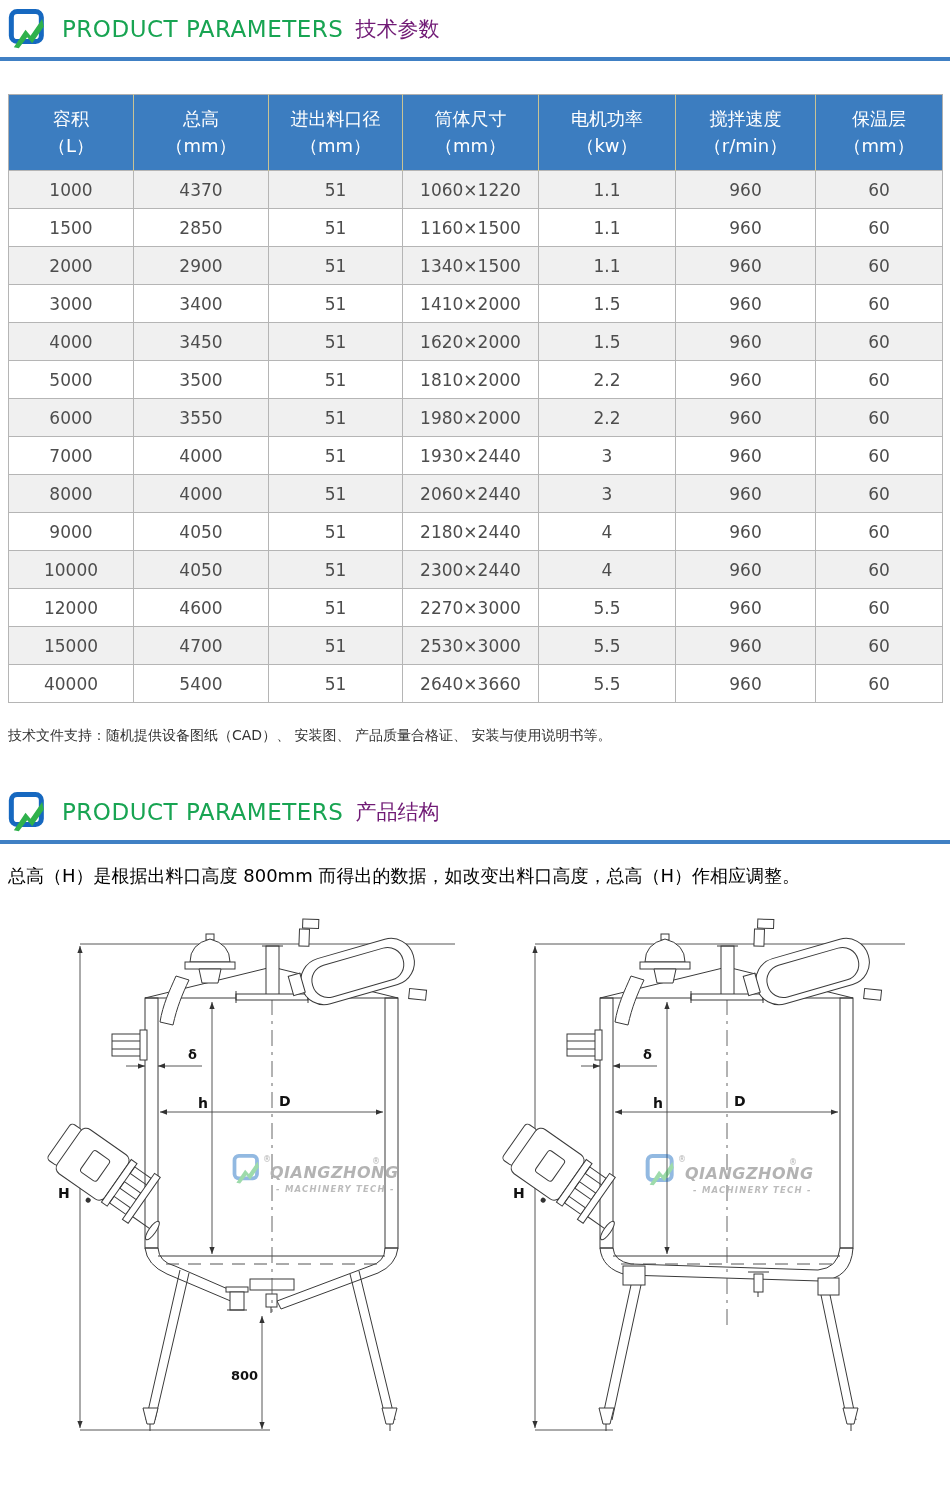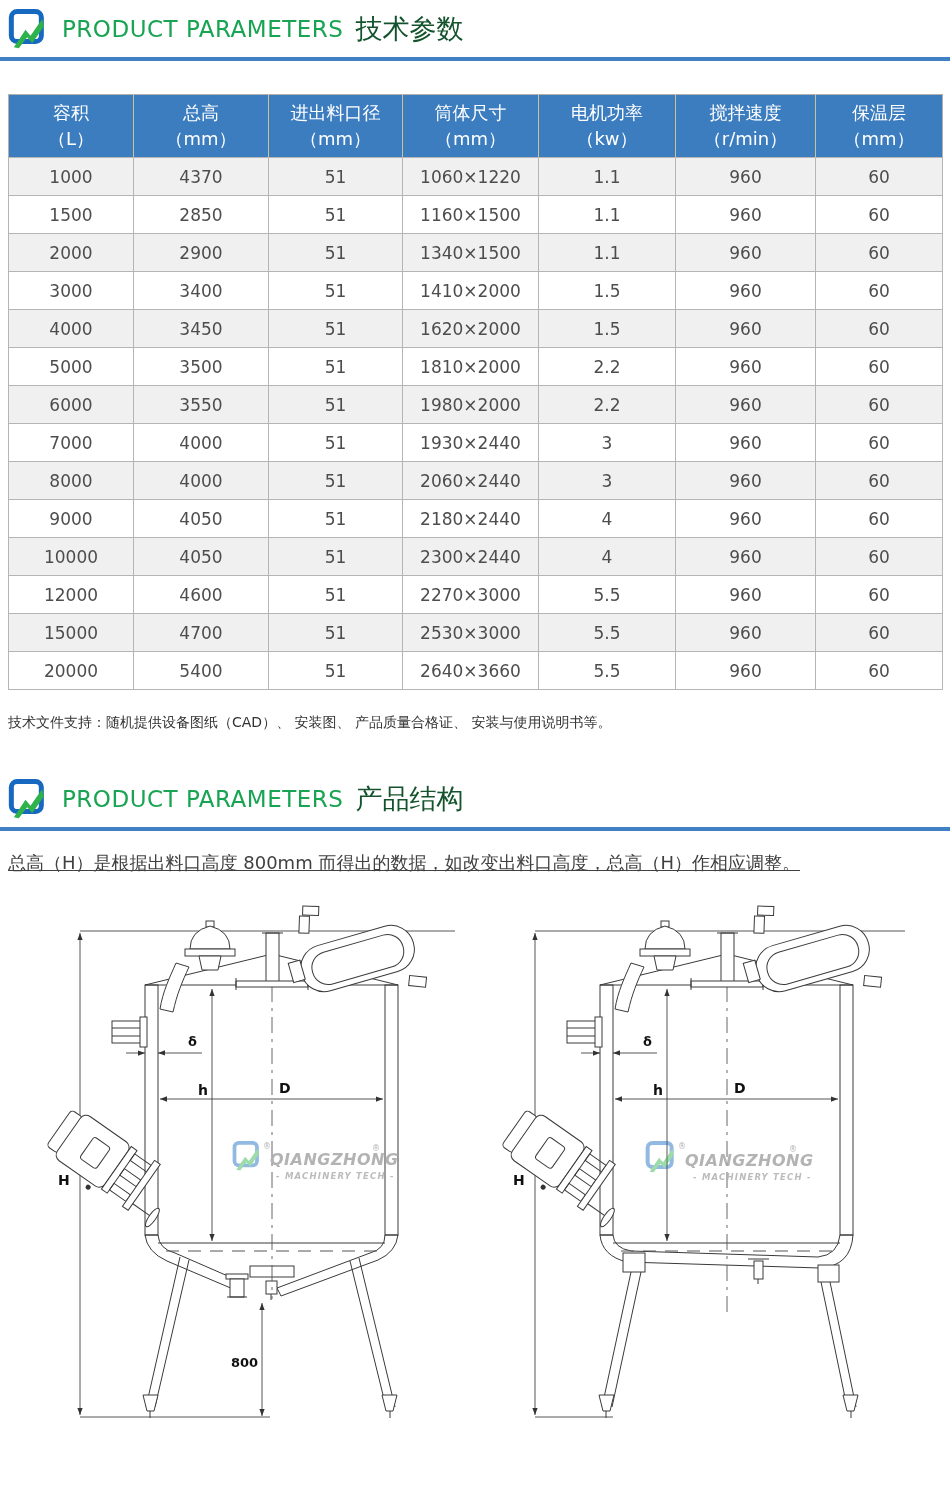--- a/index.html
+++ b/index.html
@@ -13,39 +13,39 @@
   *{box-sizing:border-box;}
   html,body{margin:0;padding:0;}
   body{
     width:950px;height:1509px;background:#fff;
     font-family:"DejaVu Sans","Liberation Sans",sans-serif;
     color:#333;position:relative;overflow:hidden;
   }
   .section-header{display:flex;align-items:center;padding:9px 16px 8px 8px;}
   .logo{width:40px;height:40px;flex:0 0 auto;}
   .title-en{color:var(--title-green);font-size:23px;letter-spacing:.5px;margin-left:14px;white-space:nowrap;}
-  .title-zh{color:#14532d;font-size:27px;margin-left:12px;white-space:nowrap;}
+  .title-zh{color:#701a75;font-size:21px;margin-left:12px;white-space:nowrap;}
   .blue-rule{height:4px;background:var(--rule-blue);width:100%;}
 
   table.spec{border-collapse:collapse;table-layout:fixed;width:934px;margin:33px 8px 0 8px;border:1px solid #b0b0b0;}
   table.spec th{
     background:var(--table-header-bg);color:var(--table-header-text);
-    font-weight:normal;font-size:18px;height:63px;line-height:1.45;
+    font-weight:normal;font-size:18px;height:76px;line-height:1.45;
     border-right:1px solid #c9c394;padding:0;text-align:center;vertical-align:middle;
   }
   table.spec th:last-child{border-right:none;}
   table.spec td{
     text-align:center;font-size:17px;color:#4d4d4d;height:38px;
     border:1px solid #b5b5b5;padding:0;
   }
   table.spec tr.odd td{background:var(--row-alt-bg);}
   table.spec tr.even td{background:#ffffff;text-align:center;}
 
   .note{margin:24px 8px 0 8px;font-size:14px;color:#333;}
-  .structure-note{margin:20px 8px 0 8px;font-size:18px;color:#404040;text-decoration:underline;}
+  .structure-note{margin:20px 8px 0 8px;font-size:18px;color:#000000;}
   .sec2{margin-top:38px;}
 
   .diagram-area{position:relative;width:950px;height:582px;margin-top:22px;}
   .tank-svg{position:absolute;top:0;}
   .tank-svg.left{left:30px;}
   .tank-svg.right{left:485px;}
 
   .ln{stroke:#3a3a3a;stroke-width:1;fill:none;}
   .wh{fill:#ffffff;stroke:#3a3a3a;stroke-width:1;}
   .dim{stroke:#444;stroke-width:.9;fill:none;}
@@ -232,21 +232,21 @@
       <tr class="odd">
         <td>15000</td>
         <td>4700</td>
         <td>51</td>
         <td>2530×3000</td>
         <td>5.5</td>
         <td>960</td>
         <td>60</td>
       </tr>
       <tr class="even">
-        <td>20000</td>
+        <td>40000</td>
         <td>5400</td>
         <td>51</td>
         <td>2640×3660</td>
         <td>5.5</td>
         <td>960</td>
         <td>60</td>
       </tr>
     </tbody>
 </table>
 

